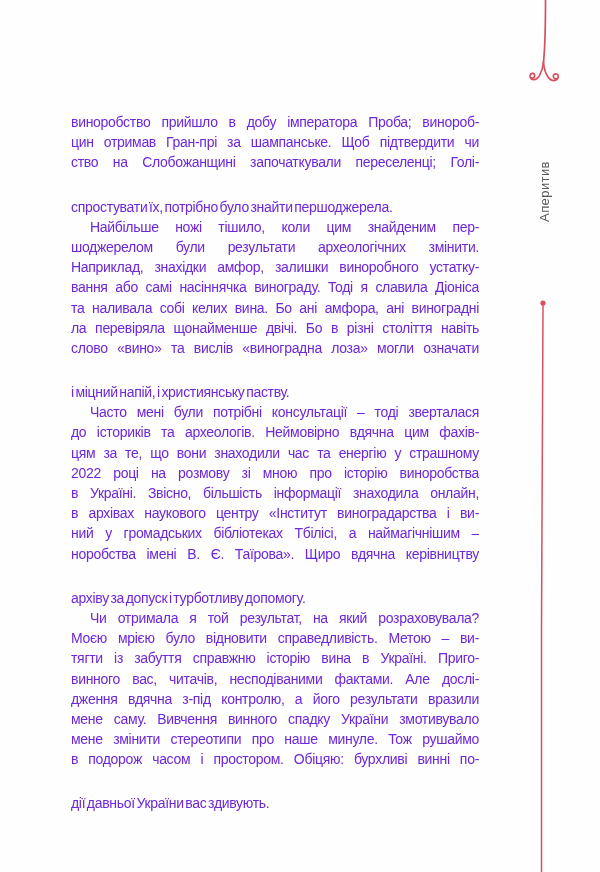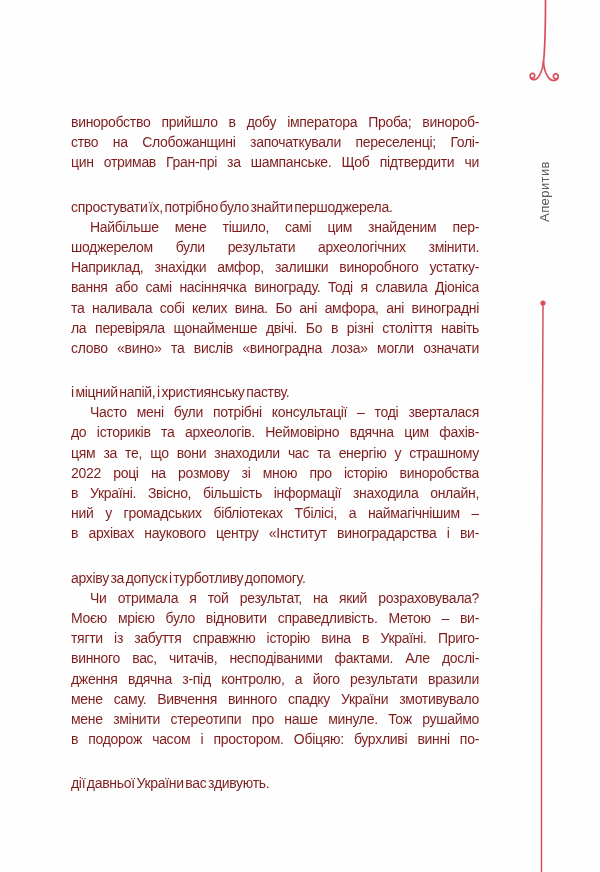--- a/index.html
+++ b/index.html
@@ -7,21 +7,21 @@
     position:relative;
     width:600px;height:872px;
     background:#fefefe;
     overflow:hidden;
     font-family:"Liberation Sans", sans-serif;
   }
   
   .textblock{
     position:absolute;
     left:71px;top:112px;width:408px;
-    color:#7f1d1d;
+    color:#6d28d9;
     font-size:14px;
     letter-spacing:-0.3px;
     word-spacing:-2px;
   }
   .line{
     height:20.2px;
     line-height:20.2px;
     text-align:justify;
     text-align-last:justify;
     overflow:hidden;
@@ -59,44 +59,45 @@
       <path d="M17.5,62 C18.2,73 23.2,81.6 28.6,80.4 C33.2,79.4 33.4,73.4 29.4,73.9 C26.0,74.4 27.0,79.6 30.8,78.8"></path>
     </g>
   </svg>
 
   <div class="margin-label">Аперитив</div>
 
   <div class="textblock">
 
     <div>
       <div class="line">виноробство прийшло в добу імператора Проба; винороб-</div>
+      <div class="line">цин отримав Гран-прі за шампанське. Щоб підтвердити чи</div>
       <div class="line">ство на Слобожанщині започаткували переселенці; Голі-</div>
-      <div class="line">цин отримав Гран-прі за шампанське. Щоб підтвердити чи</div>
       <div class="line end">спростувати їх, потрібно було знайти першоджерела.</div>
     </div>
 
     <div>
-      <div class="line indent">Найбільше мене тішило, самі цим знайденим пер-</div>
+      <div class="line indent">Найбільше ножі тішило, коли цим знайденим пер-</div>
       <div class="line">шоджерелом були результати археологічних змінити.</div>
       <div class="line">Наприклад, знахідки амфор, залишки виноробного устатку-</div>
       <div class="line">вання або самі насіннячка винограду. Тоді я славила Діоніса</div>
       <div class="line">та наливала собі келих вина. Бо ані амфора, ані виноградні</div>
       <div class="line">ла перевіряла щонайменше двічі. Бо в різні століття навіть</div>
       <div class="line">слово «вино» та вислів «виноградна лоза» могли означати</div>
       <div class="line end">і міцний напій, і християнську паству.</div>
     </div>
 
     <div>
       <div class="line indent">Часто мені були потрібні консультації – тоді зверталася</div>
       <div class="line">до істориків та археологів. Неймовірно вдячна цим фахів-</div>
       <div class="line">цям за те, що вони знаходили час та енергію у страшному</div>
       <div class="line">2022 році на розмову зі мною про історію виноробства</div>
       <div class="line">в Україні. Звісно, більшість інформації знаходила онлайн,</div>
+      <div class="line">в архівах наукового центру «Інститут виноградарства і ви-</div>
       <div class="line">ний у громадських бібліотеках Тбілісі, а наймагічнішим –</div>
-      <div class="line">в архівах наукового центру «Інститут виноградарства і ви-</div>
+      <div class="line">норобства імені В. Є. Таїрова». Щиро вдячна керівництву</div>
       <div class="line end">архіву за допуск і турботливу допомогу.</div>
     </div>
 
     <div>
       <div class="line indent">Чи отримала я той результат, на який розраховувала?</div>
       <div class="line">Моєю мрією було відновити справедливість. Метою – ви-</div>
       <div class="line">тягти із забуття справжню історію вина в Україні. Приго-</div>
       <div class="line">винного вас, читачів, несподіваними фактами. Але дослі-</div>
       <div class="line">дження вдячна з-під контролю, а його результати вразили</div>
       <div class="line">мене саму. Вивчення винного спадку України змотивувало</div>

